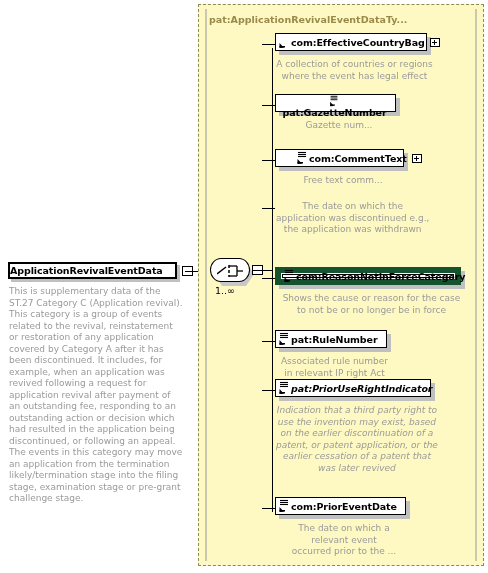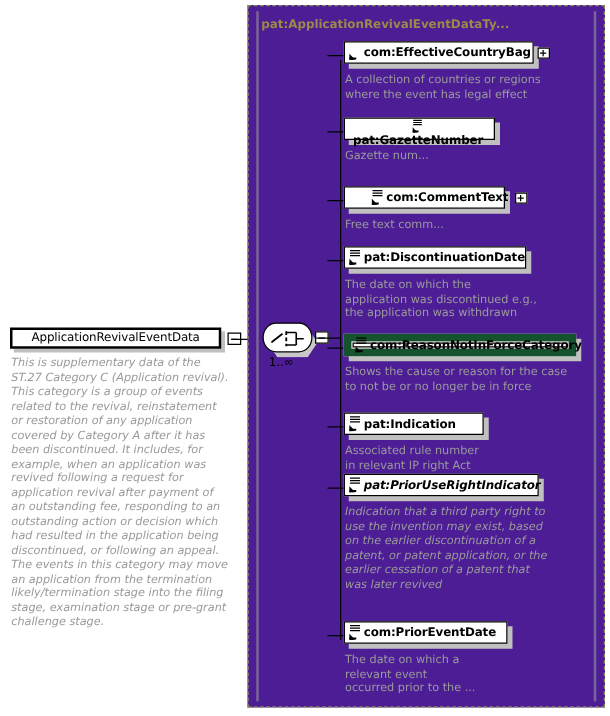--- a/index.html
+++ b/index.html
@@ -35,23 +35,22 @@
     position: absolute;
     left: 0; top: 0;
     width: 169px; height: 17px;
     border: 2px solid #000;
     background: #ffffff;
     display: flex;
     align-items: center;
   }
   .root-label {
     flex: 1;
-    text-align: center;
     font-size: 9.5px;
-    font-weight: normal;
+    font-weight: bold;
     color: #000;
     letter-spacing: -0.1px;
     white-space: nowrap;
   }
   .collapse-box {
     position: absolute;
     left: 174px; top: 4px;
     width: 11px; height: 10px;
     border: 1px solid #000;
     background: #fff;
@@ -64,37 +63,36 @@
     background: #000;
   }
   .root-desc {
     position: relative;
     width: 176px;
     margin-top: 4px;
     font-size: 9px;
     line-height: 11.5px;
     color: #9a9a9a;
     padding-left: 1px;
-    font-style: italic;
   }
 
   
   #root-connector {
     position: absolute;
     left: 185px; top: 271px;
     width: 25px; height: 1px;
     background: #000;
   }
 
   
   #type-container {
     position: absolute;
     left: 198px; top: 4px;
     width: 286px; height: 562px;
-    background: #4c1d95;
+    background: #fef9c3;
     border: 1px dashed #8a8a5a;
   }
   #type-title {
     position: absolute;
     left: 10px; top: 9px;
     font-size: 9.5px;
     font-weight: bold;
     color: #9a8a4a;
     white-space: nowrap;
   }
@@ -173,20 +171,21 @@
     position: absolute;
     left: 272px; top: 48px;
     width: 1px; height: 464px;
     background: #000;
   }
 
   
   .node {
     position: absolute;
     left: 275px;
+    text-align: center;
   }
   .node-branch {
     position: absolute;
     left: -13px; top: 11px;
     width: 13px; height: 1px;
     background: #000;
   }
   .node-box-wrap {
     position: relative;
     height: 22px;
@@ -343,33 +342,20 @@
             <path d="M1.5 13 L1.5 8 L6 12.8 Z" fill="#000"></path>
           </svg>
           <span class="node-name">com:CommentText</span>
           <span class="node-plus"></span>
         </div>
       </div>
       <div class="node-desc">Free text comm...</div>
     </div>
     <div class="node" style="top: 197px;">
       <div class="node-branch"></div>
-      <div class="node-box-wrap" style="width: 152px;">
-        <div class="node-shadow" style="width: 146px;"></div>
-        <div class="node-box" style="width: 146px;">
-          <svg class="node-icon" viewBox="0 0 12 14">
-            <line x1="2" y1="1.5" x2="10" y2="1.5" stroke="#000" stroke-width="1.1"></line>
-            <line x1="2" y1="3.5" x2="10" y2="3.5" stroke="#000" stroke-width="1.1"></line>
-            <line x1="2" y1="5.5" x2="10" y2="5.5" stroke="#000" stroke-width="1.1"></line>
-            <path d="M1.5 12.5 L7 12.5 L7 11 L1.5 11 Z" fill="#000"></path>
-            <path d="M1.5 13 L1.5 8 L6 12.8 Z" fill="#000"></path>
-          </svg>
-          <span class="node-name">pat:DiscontinuationDate</span>
-        </div>
-      </div>
       <div class="node-desc">The date on which the
 application was discontinued e.g.,
 the application was withdrawn</div>
     </div>
     <div class="node" style="top: 267px;">
       <div class="node-branch"></div>
       <div class="node-box-wrap" style="width: 192px;">
         <div class="node-shadow" style="width: 186px;"></div>
         <div class="node-box ref" style="width: 186px;">
           <svg class="node-icon" viewBox="0 0 12 14">
@@ -390,21 +376,21 @@
       <div class="node-box-wrap" style="width: 118px;">
         <div class="node-shadow" style="width: 112px;"></div>
         <div class="node-box" style="width: 112px;">
           <svg class="node-icon" viewBox="0 0 12 14">
             <line x1="2" y1="1.5" x2="10" y2="1.5" stroke="#000" stroke-width="1.1"></line>
             <line x1="2" y1="3.5" x2="10" y2="3.5" stroke="#000" stroke-width="1.1"></line>
             <line x1="2" y1="5.5" x2="10" y2="5.5" stroke="#000" stroke-width="1.1"></line>
             <path d="M1.5 12.5 L7 12.5 L7 11 L1.5 11 Z" fill="#000"></path>
             <path d="M1.5 13 L1.5 8 L6 12.8 Z" fill="#000"></path>
           </svg>
-          <span class="node-name">pat:Indication</span>
+          <span class="node-name">pat:RuleNumber</span>
         </div>
       </div>
       <div class="node-desc">Associated rule number
 in relevant IP right Act</div>
     </div>
     <div class="node" style="top: 379px; font-style: italic;">
       <div class="node-branch"></div>
       <div class="node-box-wrap" style="width: 162px;">
         <div class="node-shadow" style="width: 156px;"></div>
         <div class="node-box" style="width: 156px;">

